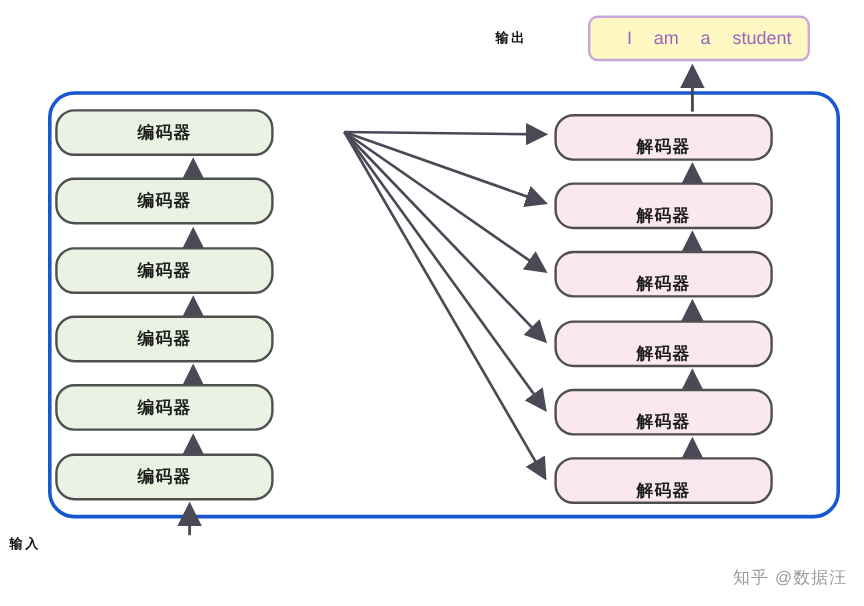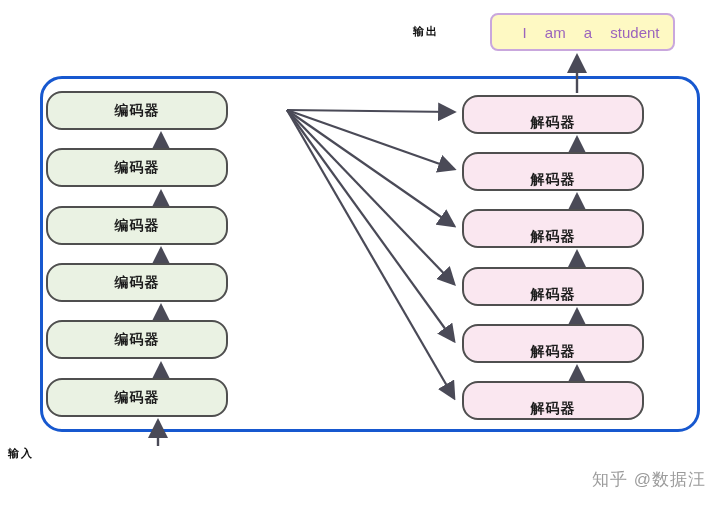--- a/index.html
+++ b/index.html
@@ -43,21 +43,21 @@
   }
 
   .side-label{
     position:absolute;font-size:11px;font-weight:700;color:#111;letter-spacing:2px;
   }
   .label-output{left:413px;top:24px;}
   .label-input{left:8px;top:446px;}
 
   .watermark{
     position:absolute;right:14px;bottom:14px;
-    font-size:17px;color:#9b9b9b;letter-spacing:1px;
+    font-size:14px;color:#9b9b9b;letter-spacing:1px;
   }
 </style>
 </head>
 <body>
 
 <div class="canvas">
 
   <div class="container-box"></div>
 
   <svg class="arrow-layer" width="720" height="505" viewBox="0 0 720 505">

